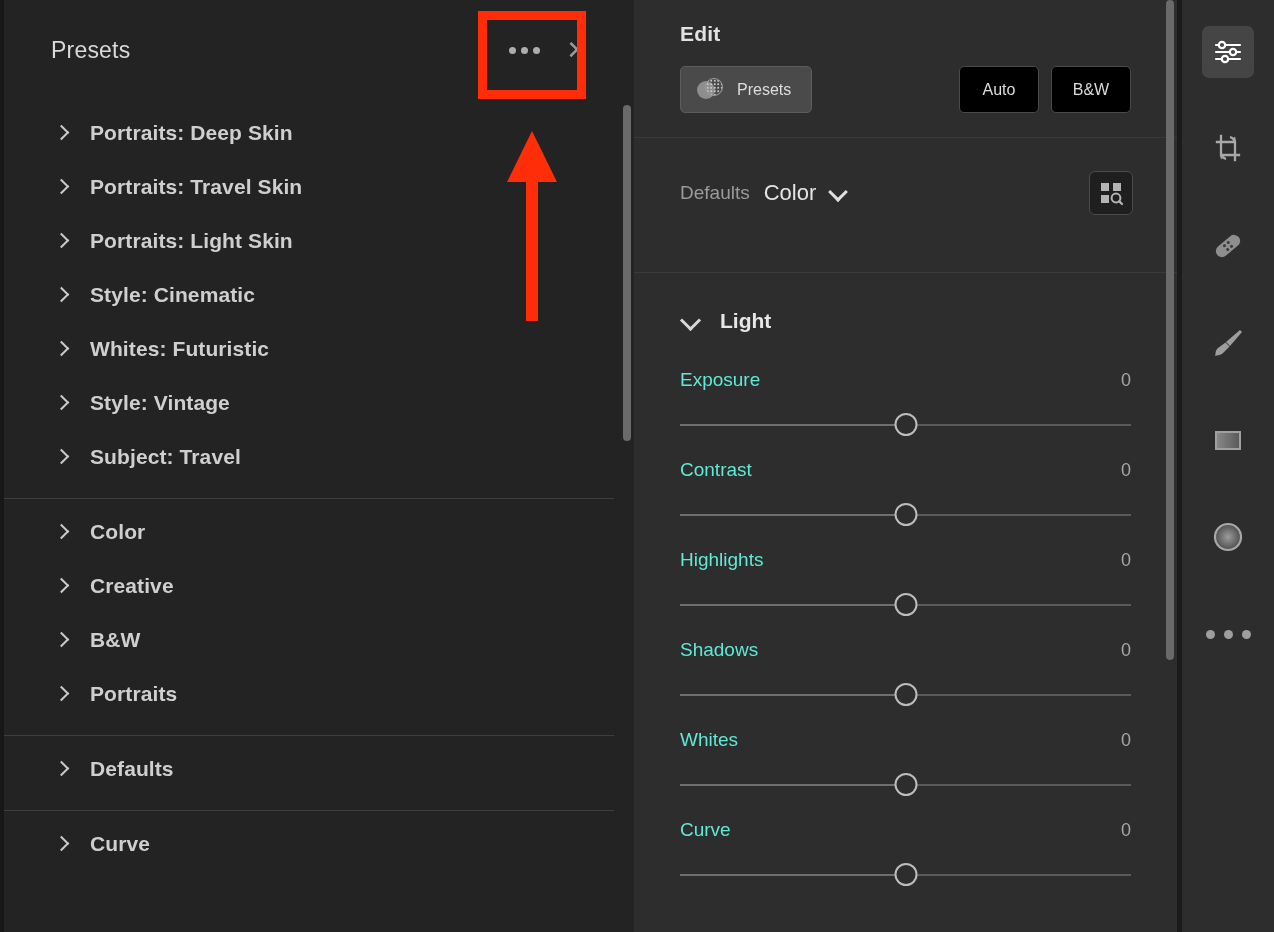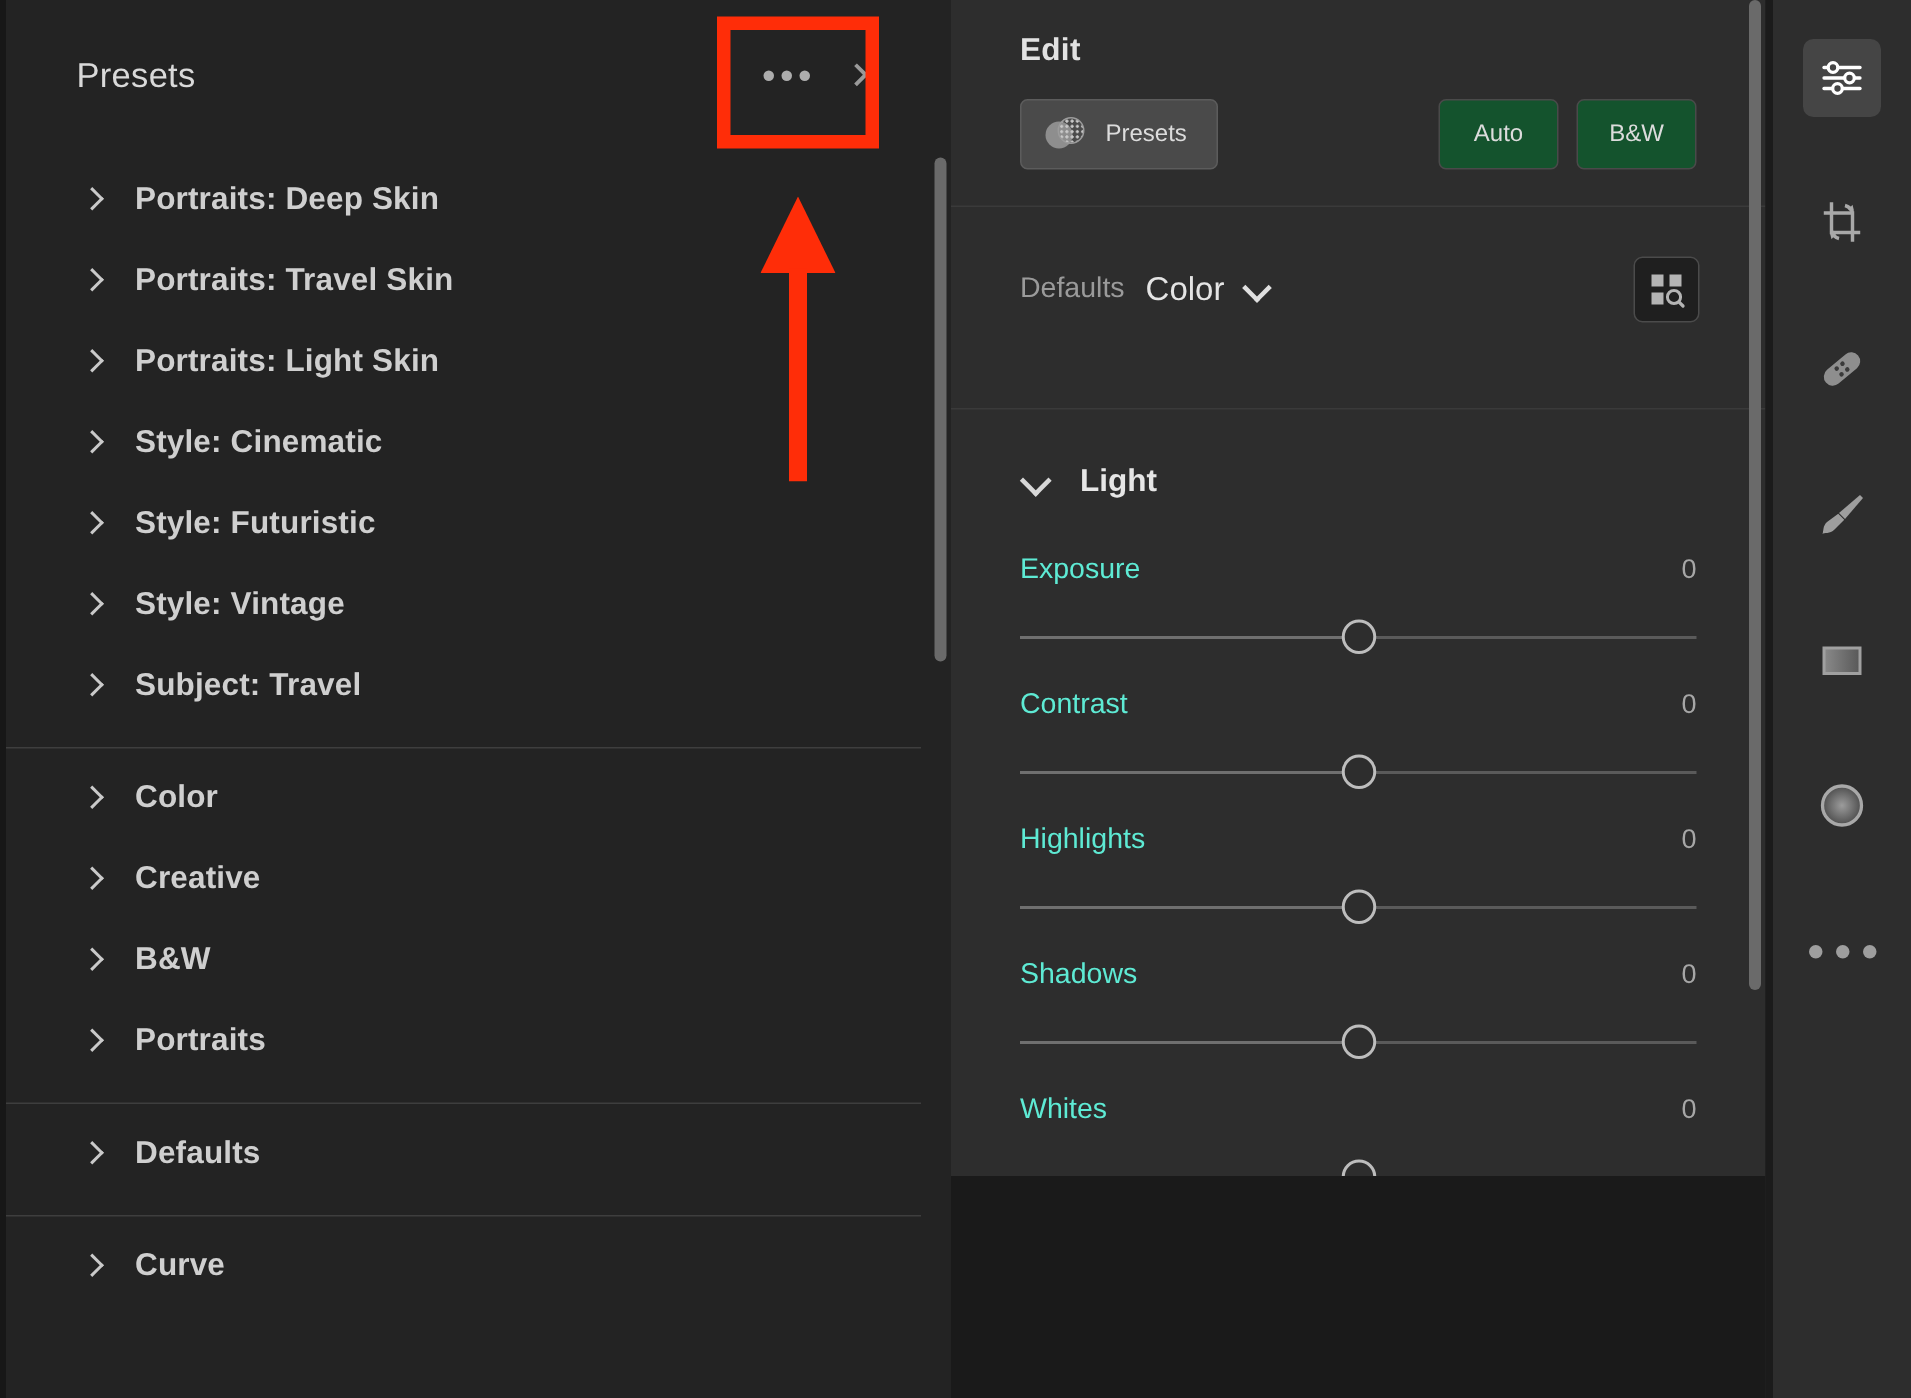--- a/index.html
+++ b/index.html
@@ -82,42 +82,42 @@
   .presets-sb {
     position:absolute; left:619px; top:105px;
     width:8px; height:336px;
     background:#6a6a6a; border-radius:4px;
     cursor:pointer;
   }
 
   
   .edit-panel {
     position:relative;
-    width:543px; height:784px;
+    width:543px; height:932px;
     background:#2d2d2d;
     flex:0 0 543px;
     overflow:hidden;
   }
   .edit-header { padding:22px 46px 0 46px; }
   .edit-title {
     font-size:21px; font-weight:700; color:#e2e2e2;
     letter-spacing:.2px;
   }
   .edit-buttons {
     display:flex; align-items:center;
     margin-top:20px;
   }
   .btn {
     height:47px;
     border:1px solid #4a4a4a;
     border-radius:5px;
     display:flex; align-items:center; justify-content:center;
     font-size:16px; color:#dcdcdc;
     cursor:pointer;
-    background:#14532d;
+    background:#000000;
   }
   .btn-presets {
     background:#4a4a4a;
     border-color:#5c5c5c;
     padding:0 20px 0 16px;
     gap:13px;
   }
   .btn-auto { width:80px; margin-left:auto; }
   .btn-bw { width:80px; margin-left:12px; }
 
@@ -289,21 +289,21 @@
         <div class="preset-item">
           <span class="chev"></span>
           <span class="preset-label">Portraits: Light Skin</span>
         </div>
         <div class="preset-item">
           <span class="chev"></span>
           <span class="preset-label">Style: Cinematic</span>
         </div>
         <div class="preset-item">
           <span class="chev"></span>
-          <span class="preset-label">Style: Futuristic</span>
+          <span class="preset-label">Whites: Futuristic</span>
         </div>
         <div class="preset-item">
           <span class="chev"></span>
           <span class="preset-label">Style: Vintage</span>
         </div>
         <div class="preset-item">
           <span class="chev"></span>
           <span class="preset-label">Subject: Travel</span>
         </div>
       </div>

